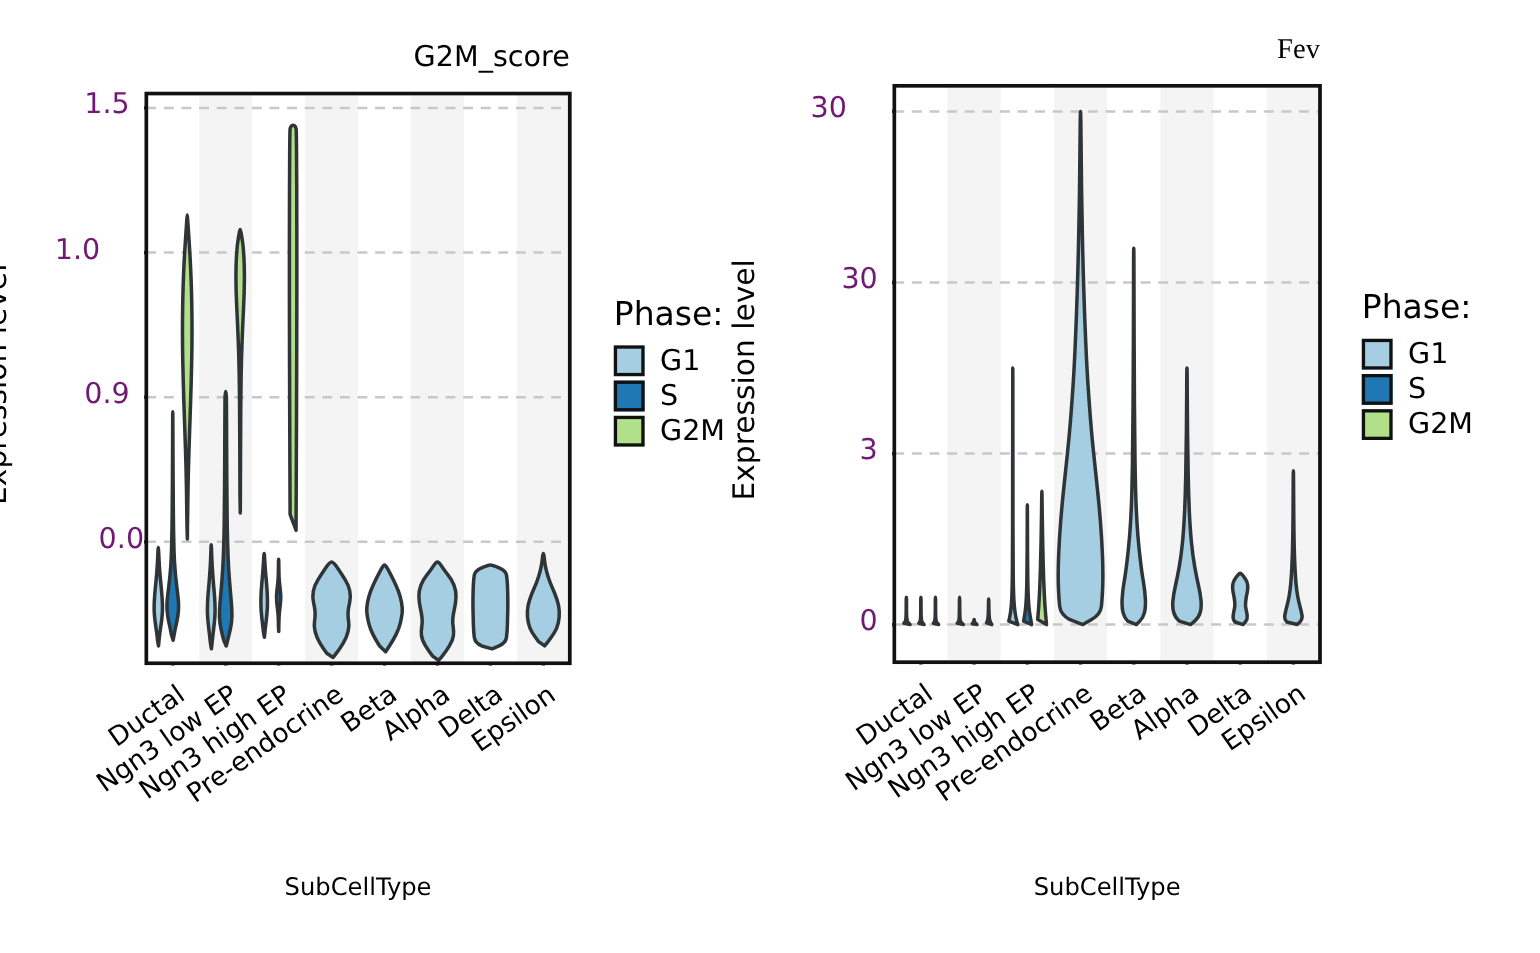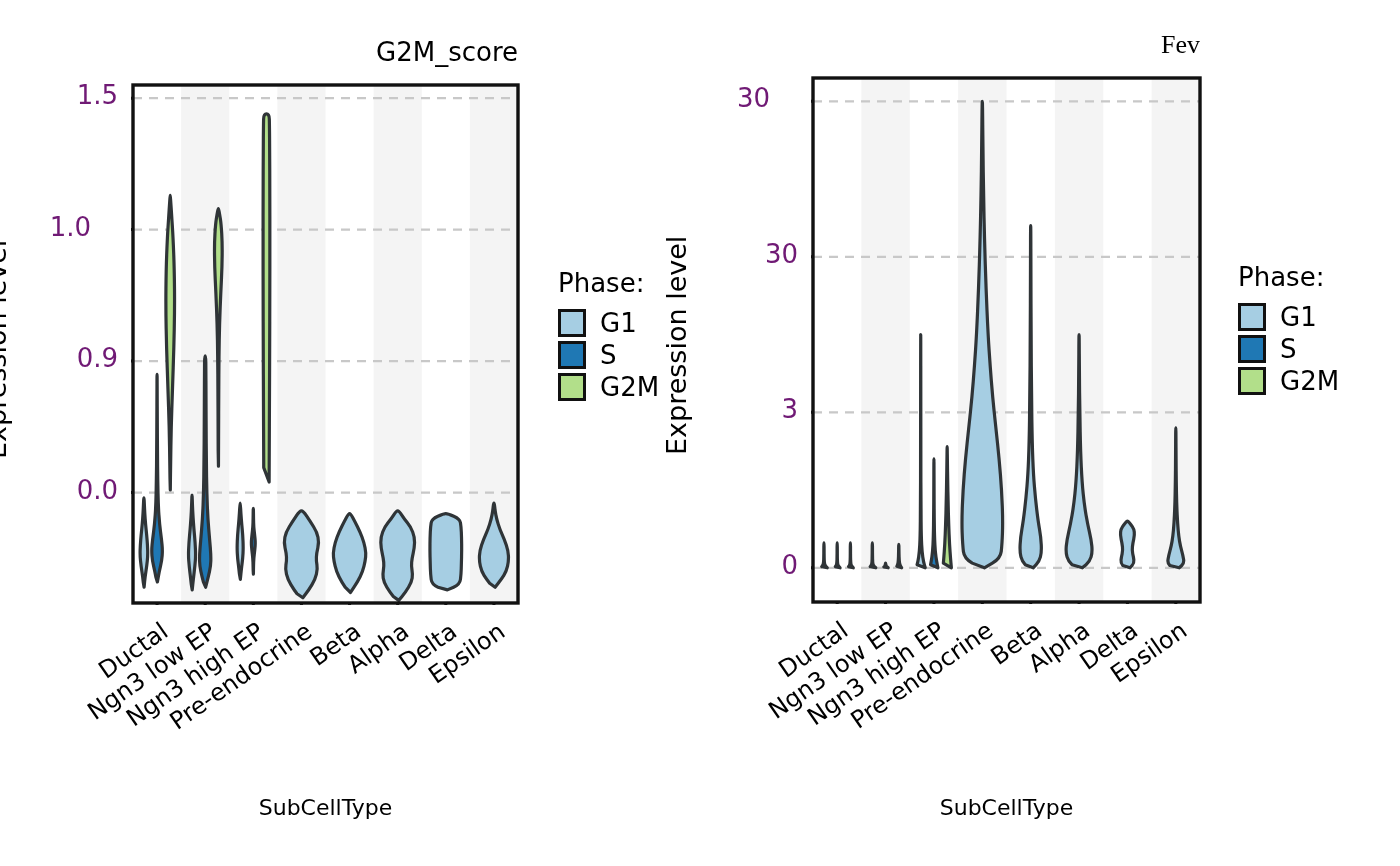--- a/index.html
+++ b/index.html
@@ -6,21 +6,21 @@
   body{width:1400px;height:866px;overflow:hidden;font-family:"DejaVu Sans","Liberation Sans",sans-serif;}
   #root{position:relative;width:1400px;height:866px;}
   .panel{position:absolute;top:0;}
   .ptitle{position:absolute;text-align:right;font-size:26px;color:#000;white-space:nowrap;}
   .ylab{position:absolute;font-size:27px;color:#000;transform-origin:0 0;transform:rotate(-90deg);white-space:nowrap;}
   .xlab{position:absolute;font-size:22px;color:#000;white-space:nowrap;text-align:center;}
   .ytick{position:absolute;font-size:26px;color:#701a75;text-align:right;white-space:nowrap;}
   .xtickwrap{position:absolute;transform-origin:100% 0;transform:rotate(-35deg);}
   .xtick{font-size:24px;color:#000;white-space:nowrap;display:inline-block;}
   .legend{position:absolute;}
-  .legtitle{font-size:26px;color:#000;margin-bottom:10px;white-space:nowrap;}
+  .legtitle{font-size:30px;color:#000;margin-bottom:10px;white-space:nowrap;}
   .legrow{display:flex;align-items:center;margin-bottom:2px;}
   .swatch{width:28px;height:28px;border:3px solid #111;box-sizing:border-box;}
   .legtext{font-size:26px;color:#000;margin-left:14px;white-space:nowrap;}
   svg{display:block;}
 </style>
 </head>
 <body>
 
 <div id="root">
 
@@ -65,21 +65,21 @@
         <line x1="26.0625" y1="520" x2="26.0625" y2="530" stroke="#111111" stroke-width="3"></line>
         <line x1="74.1875" y1="520" x2="74.1875" y2="530" stroke="#111111" stroke-width="3"></line>
         <line x1="122.3125" y1="520" x2="122.3125" y2="530" stroke="#111111" stroke-width="3"></line>
         <line x1="170.4375" y1="520" x2="170.4375" y2="530" stroke="#111111" stroke-width="3"></line>
         <line x1="218.5625" y1="520" x2="218.5625" y2="530" stroke="#111111" stroke-width="3"></line>
         <line x1="266.6875" y1="520" x2="266.6875" y2="530" stroke="#111111" stroke-width="3"></line>
         <line x1="314.8125" y1="520" x2="314.8125" y2="530" stroke="#111111" stroke-width="3"></line>
         <line x1="362.9375" y1="520" x2="362.9375" y2="530" stroke="#111111" stroke-width="3"></line>
       </svg>
     <div id="yticks0">
-        <div class="ytick" style="left: 23px; width: 95px; top: 474.563px;">0.0</div>
+        <div class="ytick" style="left: 36px; width: 95px; top: 474.563px;">0.0</div>
         <div class="ytick" style="left: 23px; width: 95px; top: 343.091px;">0.9</div>
         <div class="ytick" style="left: 23px; width: 95px; top: 211.619px; text-align: center;">1.0</div>
         <div class="ytick" style="left: 23px; width: 95px; top: 80.1472px;">1.5</div>
       </div>
     <div id="xticks0">
         <div class="xtickwrap" style="left: -142.938px; top: 617px; width: 300px; text-align: right;"><span class="xtick">Ductal</span></div>
         <div class="xtickwrap" style="left: -94.8125px; top: 617px; width: 300px; text-align: right;"><span class="xtick">Ngn3 low EP</span></div>
         <div class="xtickwrap" style="left: -46.6875px; top: 617px; width: 300px; text-align: right;"><span class="xtick">Ngn3 high EP</span></div>
         <div class="xtickwrap" style="left: 1.4375px; top: 617px; width: 300px; text-align: right;"><span class="xtick">Pre-endocrine</span></div>
         <div class="xtickwrap" style="left: 49.5625px; top: 617px; width: 300px; text-align: right;"><span class="xtick">Beta</span></div>

